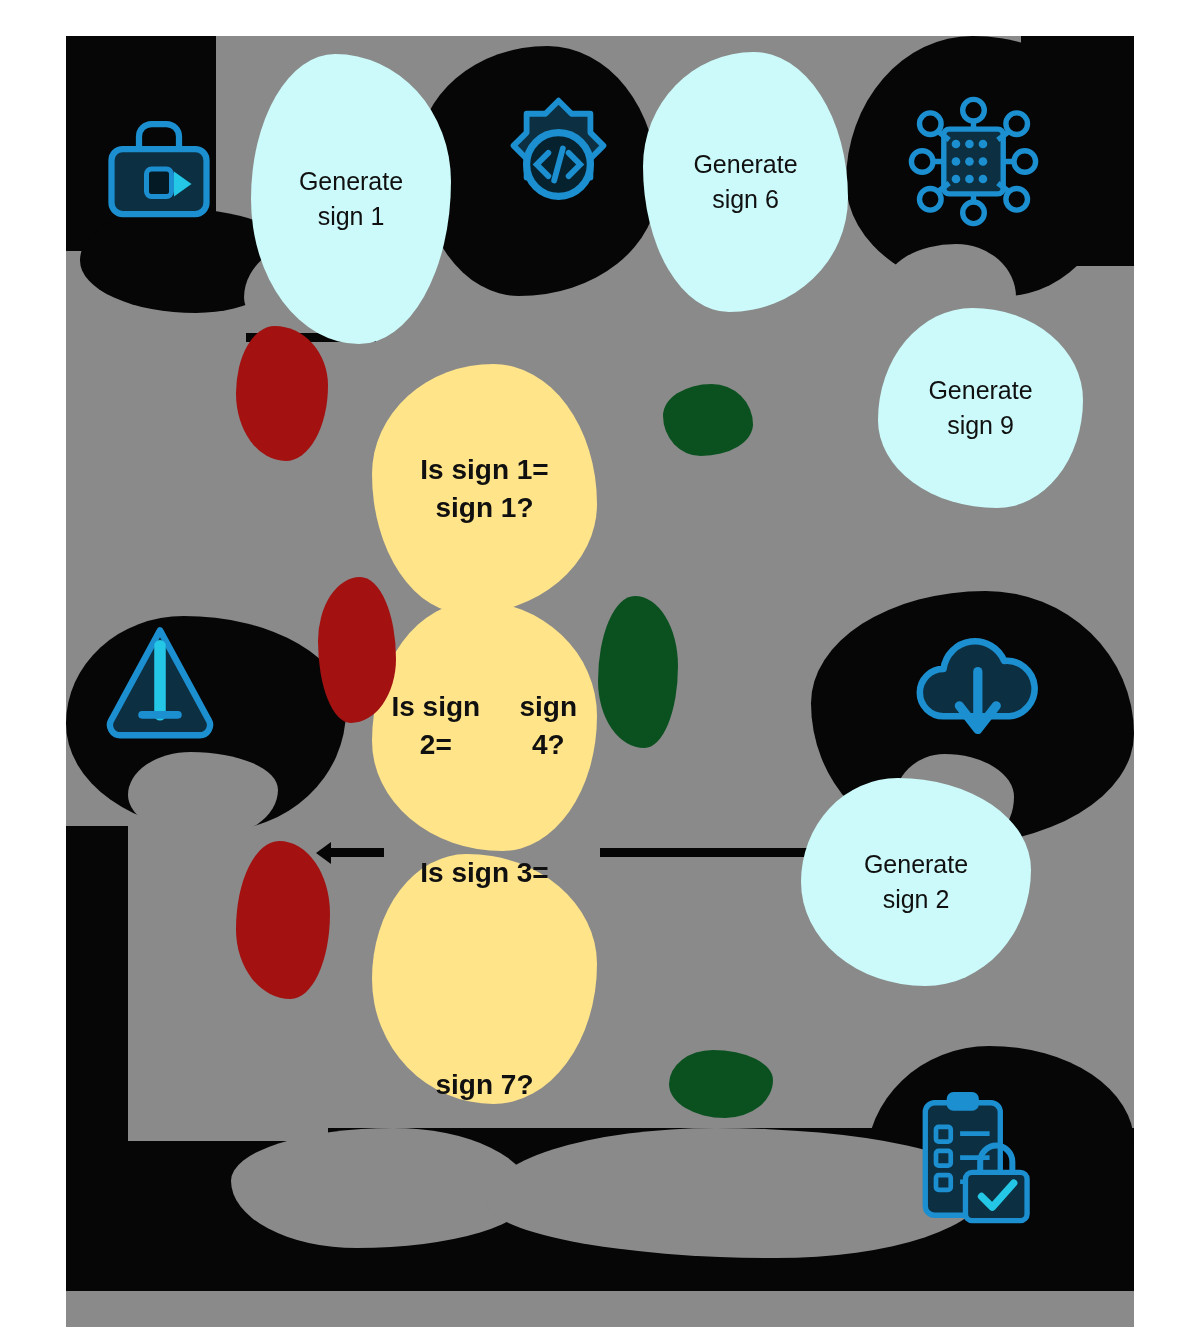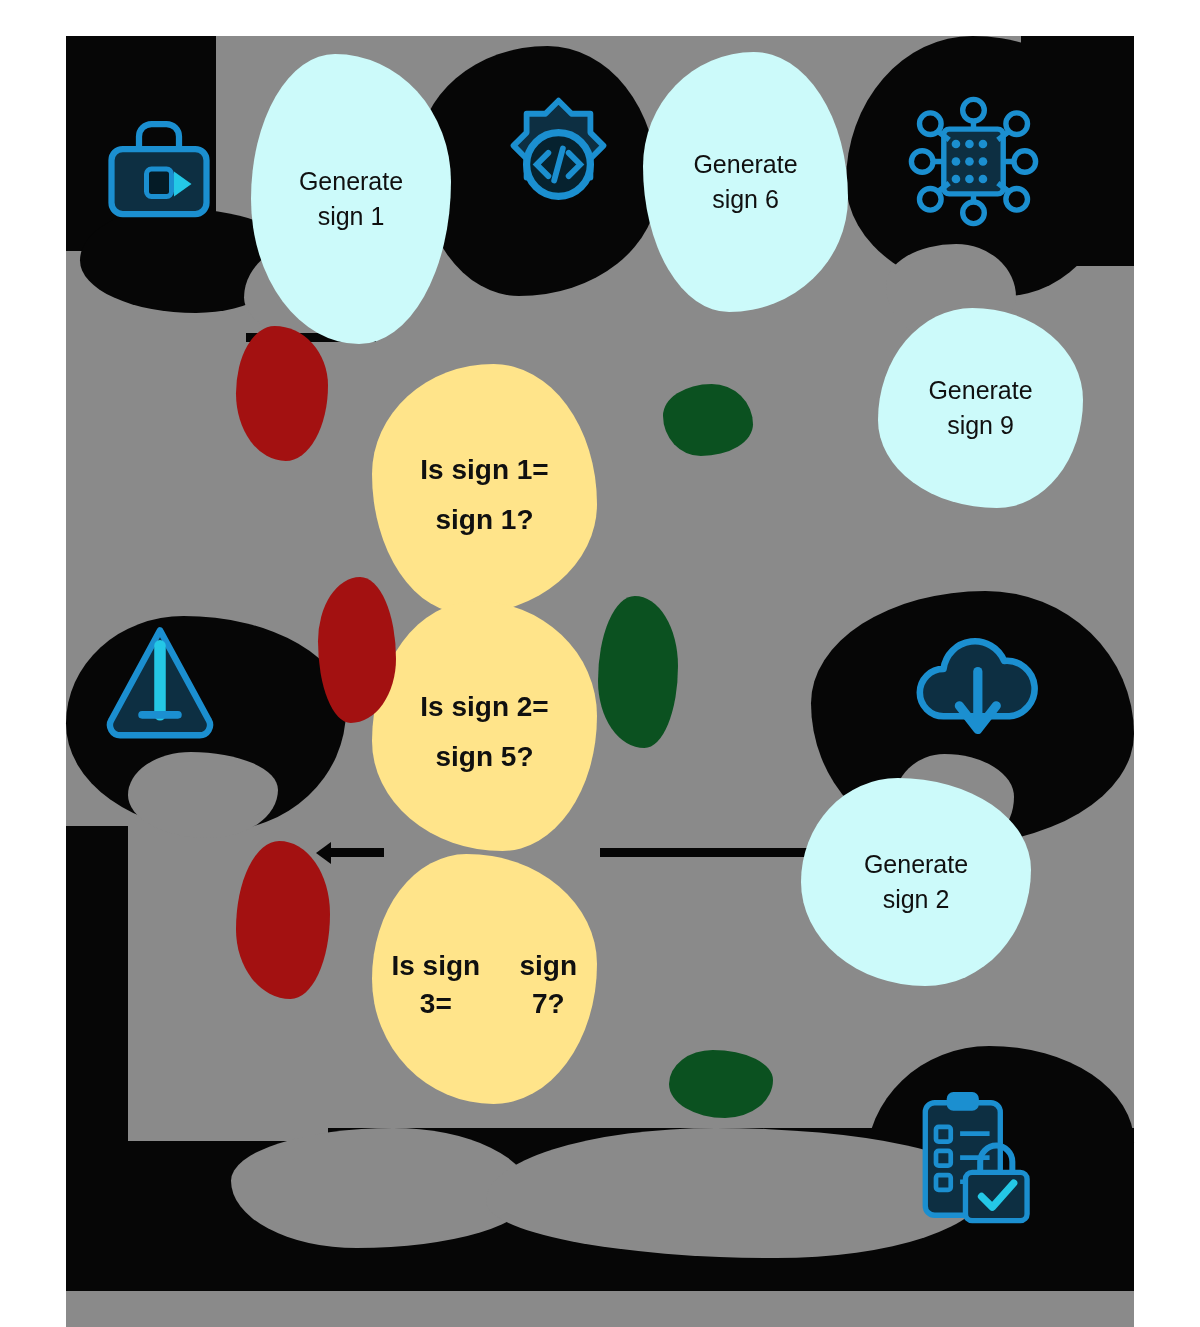--- a/index.html
+++ b/index.html
@@ -5,21 +5,21 @@
   html,body{margin:0;padding:0;background:#ffffff;}
   body{font-family:"Liberation Sans",sans-serif;}
   #stage{position:relative;width:1200px;height:1327px;background:#ffffff;overflow:hidden;}
   #canvas{position:absolute;left:66px;top:36px;width:1068px;height:1308px;background:#8a8a8a;text-decoration:underline;}
 
   .node{position:absolute;display:flex;align-items:center;justify-content:center;text-align:center;}
   .gen-box{background:#ccfafa;color:#101010;font-size:25px;line-height:1.42;font-weight:400;}
   .gen-box span{display:block;}
 
   .diamond{background:#ffe48a;color:#101010;font-size:28px;font-weight:700;line-height:1.35;}
-  .diamond .dtxt{display:block;margin-top:12px;}
+  .diamond .dtxt{display:block;}
 
   .marker{position:absolute;}
   .marker.no{background:#a31111;}
   .marker.yes{background:#0b5120;}
 
   .conn{position:absolute;background:#060606;}
   .arrowhead{position:absolute;width:0;height:0;}
   .ah-left{border-top:11px solid transparent;border-bottom:11px solid transparent;border-right:15px solid #060606;}
   .ah-right{border-top:11px solid transparent;border-bottom:11px solid transparent;border-left:15px solid #060606;}
 
@@ -82,26 +82,26 @@
     <div class="node gen-box r1" id="gen4" style="left:735px;top:742px;width:230px;height:208px;flex-direction:column;">
       <span>Generate</span>
       <span>sign 2</span>
     </div>
 
     <div class="node diamond r2" id="cmp12" style="left:306px;top:328px;width:225px;height:250px;flex-direction:column;">
       <span class="dtxt">Is sign 1=</span>
       <span class="dtxt">sign 1?</span>
     </div>
 
-    <div class="node diamond r3" id="cmp23" style="left:306px;top:565px;width:225px;height:250px;flex-direction:column;">
+    <div class="node diamond r3" id="cmp23" style="left:306px;top:565px;width:225px;height:250px;">
       <span class="dtxt">Is sign 2=</span>
-      <span class="dtxt">sign 5?</span>
+      <span class="dtxt">sign 4?</span>
     </div>
 
-    <div class="node diamond r1" id="cmp34" style="left:306px;top:818px;width:225px;height:250px;flex-direction:row;justify-content:space-between;">
+    <div class="node diamond r1" id="cmp34" style="left:306px;top:818px;width:225px;height:250px;flex-direction:column;justify-content:space-between;">
       <span class="dtxt">Is sign 3=</span>
       <span class="dtxt">sign 7?</span>
     </div>
 
     <div class="marker no r1" style="left:170px;top:290px;width:92px;height:135px;"></div>
     <div class="marker no r2" style="left:252px;top:541px;width:78px;height:146px;"></div>
     <div class="marker no r3" style="left:170px;top:805px;width:94px;height:158px;"></div>
 
     <div class="marker yes r2" style="left:597px;top:348px;width:90px;height:72px;"></div>
     <div class="marker yes r3" style="left:532px;top:560px;width:80px;height:152px;"></div>

